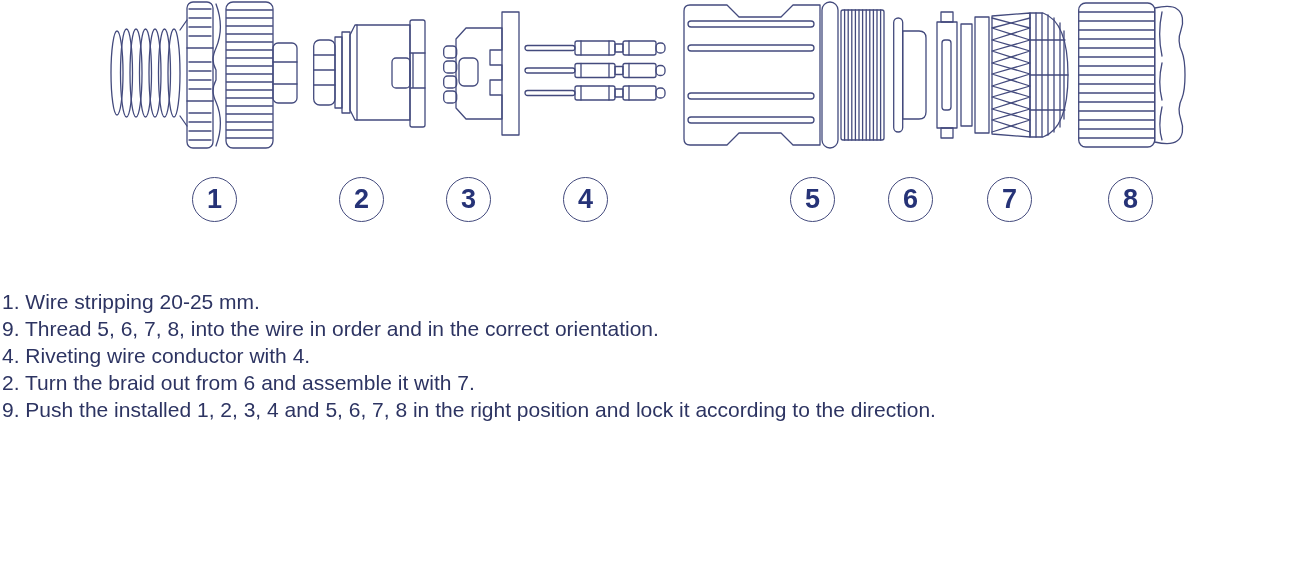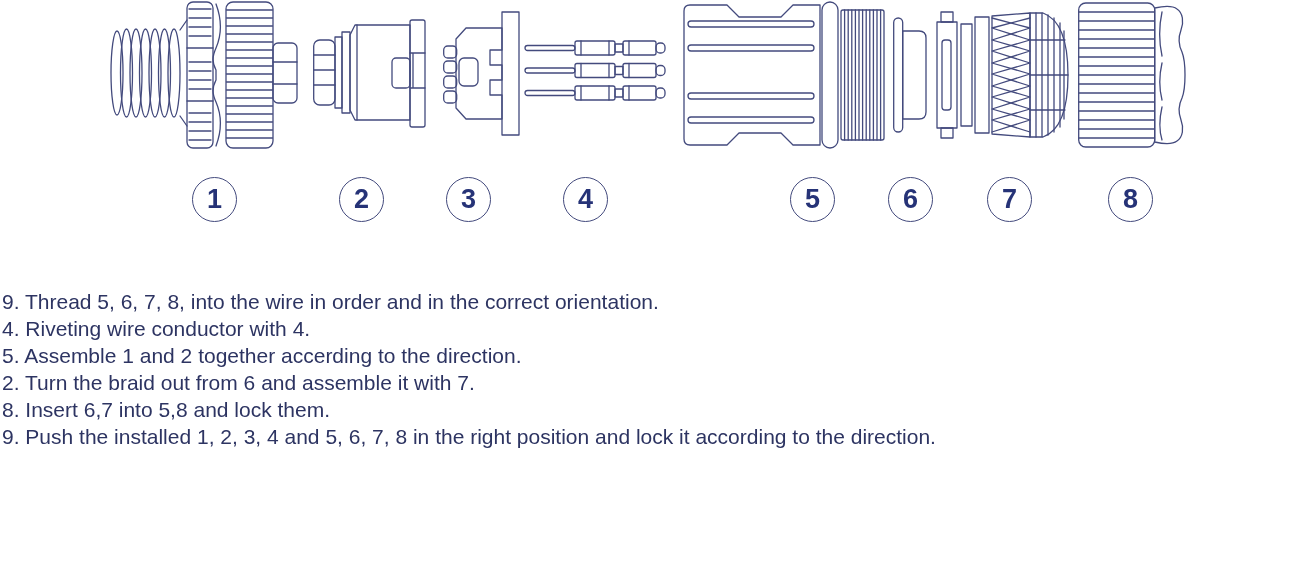--- a/index.html
+++ b/index.html
@@ -200,21 +200,20 @@
       <span>6</span>
     </div>
   <div class="badge" style="left:987px">
       <span>7</span>
     </div>
   <div class="badge" style="left:1108px">
       <span>8</span>
     </div>
 
   <div class="instructions">
+    <p>1. Wire stripping 20-25 mm.</p>
     <p>9. Thread 5, 6, 7, 8, into the wire in order and in the correct orientation.</p>
     <p>4. Riveting wire conductor with 4.</p>
-    <p>5. Assemble 1 and 2 together accerding to the direction.</p>
     <p>2. Turn the braid out from 6 and assemble it with 7.</p>
-    <p>8. Insert 6,7 into 5,8 and lock them.</p>
     <p>9. Push the installed 1, 2, 3, 4 and 5, 6, 7, 8 in the right position and lock it according to the direction.</p>
   </div>
 
 </div>
 
 </body></html>

